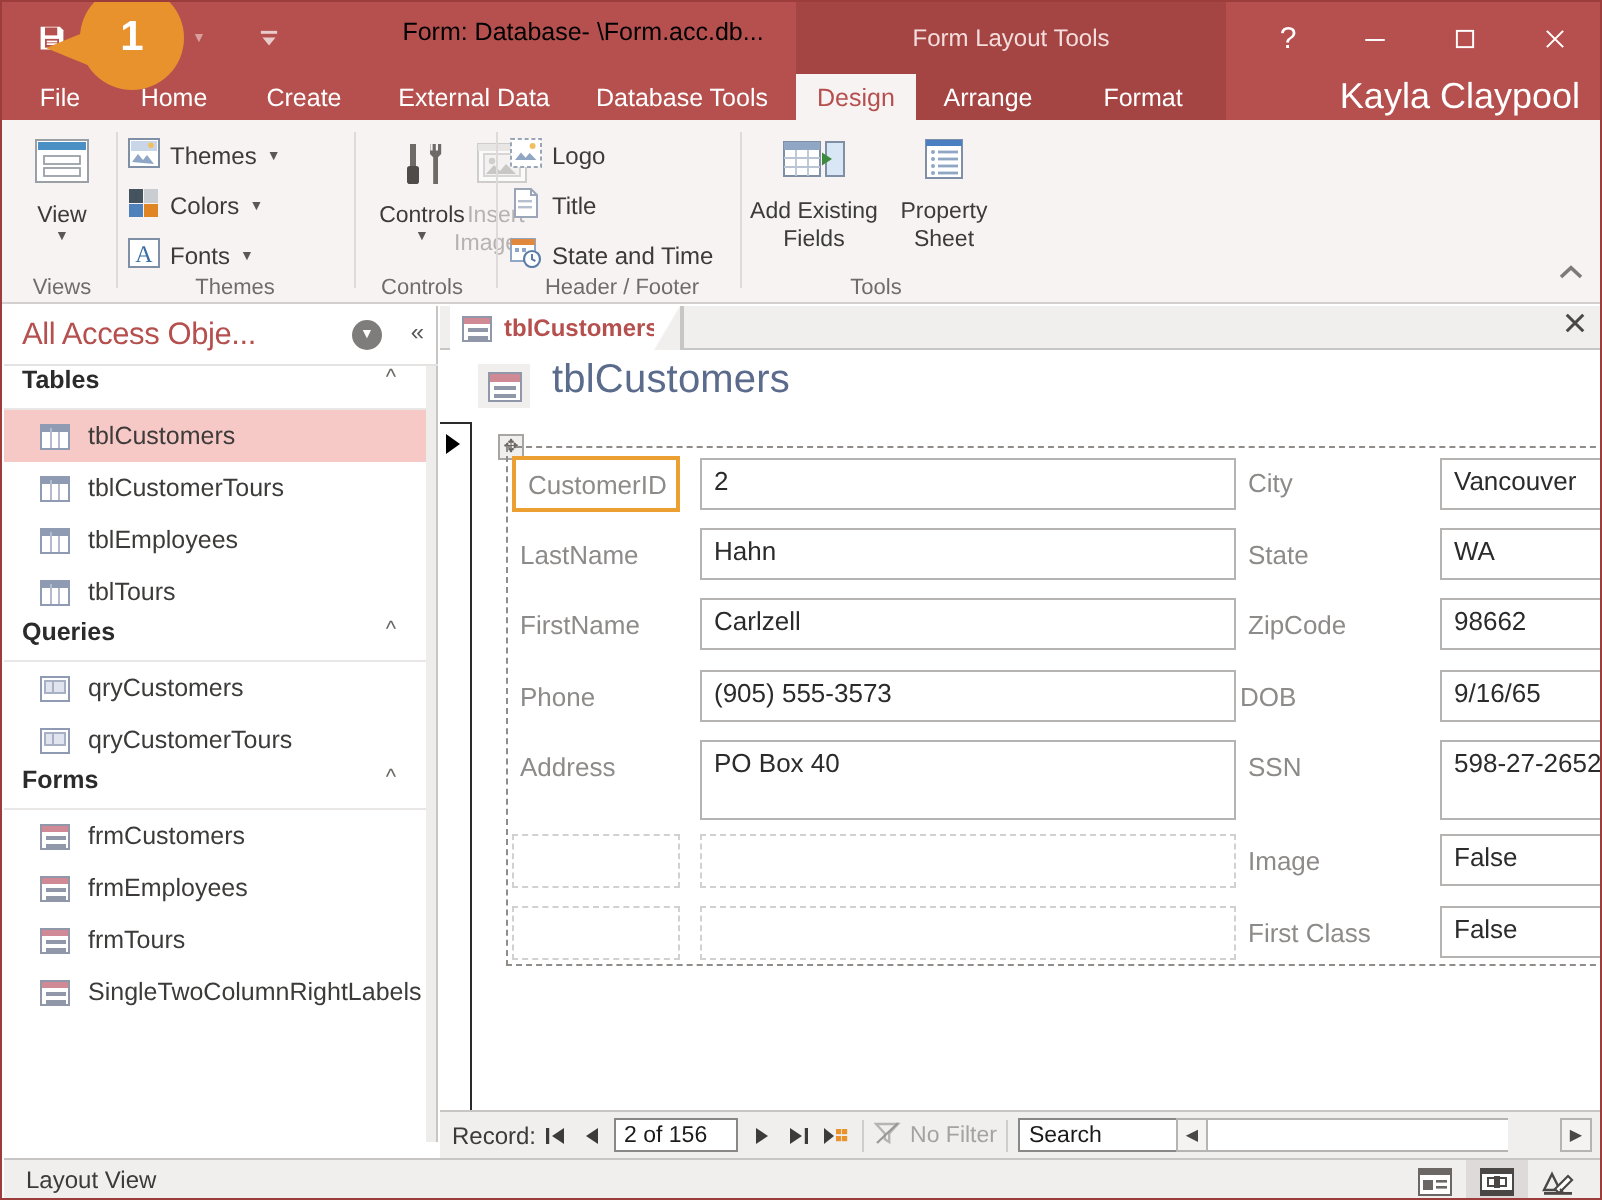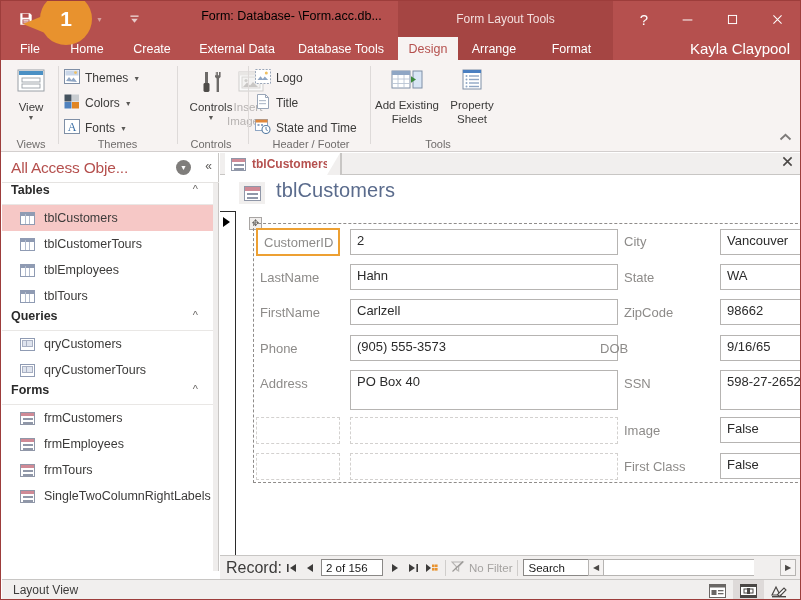--- a/index.html
+++ b/index.html
@@ -58,21 +58,21 @@
   .tab {
     position: absolute; top: 0; height: 23px;
     display: flex; align-items: center; justify-content: center;
     font-size: 12.5px; color: #ffffff; padding: 0 9px;
     white-space: nowrap;
   }
   .tab.ltgroup { background: #a54543; }
   .tab.active { background: #f7f3f2; color: #b5504e; }
   .username {
     position: absolute; right: 10px; top: 0; height: 23px;
-    display: flex; align-items: center; font-size: 15px; color: #ffffff;
+    display: flex; align-items: center; font-size: 18px; color: #ffffff;
   }
 
   
   .ribbon {
     position: absolute; left: 0; top: 59px; width: 799px; height: 92px;
     background: #f7f3f2;
     border-bottom: 1px solid #d3cfce;
   }
   .rgroup { position: absolute; top: 0; height: 92px; }
   .rgroup-label {
@@ -249,21 +249,21 @@
     white-space: nowrap;
   }
   .empty-cell { position: absolute; border: 1px dashed #d3d1cf; }
 
   
   .recbar {
     position: absolute; left: 219px; top: 554px; width: 580px; height: 24px;
     background: #f1efee; border-top: 1px solid #c8c6c4;
     display: flex; align-items: center;
   }
-  .rec-label { font-size: 16px; color: #3c3b3a; margin-left: 6px; }
+  .rec-label { font-size: 12px; color: #3c3b3a; margin-left: 6px; }
   .nbtn {
     width: 18px; height: 18px; display: flex; align-items: center; justify-content: center;
     font-size: 10px; color: #3c3b3a;
   }
   .recbox {
     width: 62px; height: 17px; border: 1px solid #8a8886; background: #ffffff;
     font-size: 11.5px; color: #1a1a1a; padding-left: 4px; display: flex; align-items: center;
     margin: 0 3px;
   }
   .recsep { width: 1px; height: 16px; background: #cfcdcb; margin: 0 5px; }
@@ -687,21 +687,21 @@
 
     <div class="flabel" style="left:404px;top:53px;width:90px;height:26px">City</div>
     <div class="fbox" style="left:500px;top:54px;width:96px;height:26px">Vancouver</div>
 
     <div class="flabel" style="left:404px;top:89px;width:90px;height:26px">State</div>
     <div class="fbox" style="left:500px;top:89px;width:96px;height:26px">WA</div>
 
     <div class="flabel" style="left:404px;top:124px;width:90px;height:26px">ZipCode</div>
     <div class="fbox" style="left:500px;top:124px;width:96px;height:26px">98662</div>
 
-    <div class="flabel" style="left:380px;top:160px;width:90px;height:26px">DOB</div>
+    <div class="flabel" style="left:400px;top:160px;width:90px;height:26px">DOB</div>
     <div class="fbox" style="left:500px;top:160px;width:96px;height:26px">9/16/65</div>
 
     <div class="flabel" style="left:404px;top:195px;width:90px;height:26px">SSN</div>
     <div class="fbox" style="left:500px;top:195px;width:96px;height:40px">598-27-2652</div>
 
     <div class="flabel" style="left:404px;top:242px;width:90px;height:26px">Image</div>
     <div class="fbox" style="left:500px;top:242px;width:96px;height:26px">False</div>
 
     <div class="flabel" style="left:404px;top:278px;width:90px;height:26px">First Class</div>
     <div class="fbox" style="left:500px;top:278px;width:96px;height:26px">False</div>

